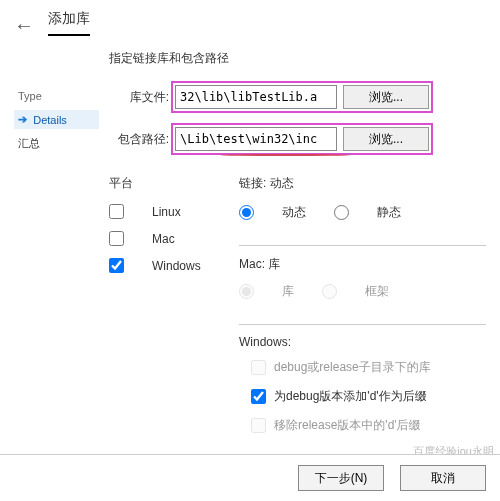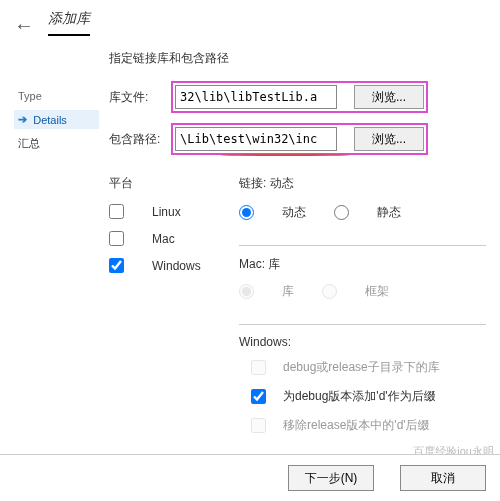--- a/index.html
+++ b/index.html
@@ -1,47 +1,47 @@
 <!DOCTYPE html>
 <html><head>
 <meta charset="utf-8">
 <style>
 * { box-sizing: border-box; margin: 0; padding: 0; }
 body { font-family: "Microsoft YaHei", sans-serif; font-size: 12px; color: #333; background: #fff; width: 500px; height: 501px; position: relative; overflow: hidden; }
 .header { display: flex; align-items: center; padding: 10px 14px 6px; }
 .back-btn { font-size: 20px; color: #555; cursor: pointer; margin-right: 14px; }
-.title { font-size: 14px; padding-bottom: 6px; border-bottom: 2px solid #000; font-style: italic; }
+.title { font-size: 14px; padding-bottom: 6px; border-bottom: 2px solid #000; }
 .content { display: flex; padding: 8px 14px 0; }
 .sidebar { width: 85px; padding-top: 40px; font-size: 11px; }
 .sb-label { color: #666; margin-bottom: 8px; padding-left: 4px; }
 .sb-item { padding: 3px 4px; margin-bottom: 4px; }
 .sb-active { background: #e7f1fb; color: #0a5aa8; display: flex; align-items: center; gap: 6px; }
 .sb-active .arrow { color: #1a7ed6; font-weight: bold; }
 .main { flex: 1; padding-left: 10px; }
 .section-title { color: #1a7ed6; font-size: 14px; margin: 14px 0 14px; }
 .hint { font-size: 12px; margin-bottom: 14px; }
 .row { display: flex; align-items: center; margin-bottom: 10px; }
-.row-label { width: 60px; text-align: left; margin-right: 2px; font-size: 12px; }
+.row-label { width: 60px; text-align: right; margin-right: 2px; font-size: 12px; }
 .row-box { display: flex; border: 2px solid #d94fd0; padding: 2px; }
 .row input[type=text] { height: 24px; width: 162px; border: 1px solid #888; padding: 0 4px; font-family: monospace; font-size: 12px; }
-.row button.browse { height: 24px; width: 70px; margin-left: 17px; background: #efefef; border: 1px solid #999; cursor: pointer; font-size: 12px; }
+.row button.browse { height: 24px; width: 86px; margin-left: 6px; background: #efefef; border: 1px solid #999; cursor: pointer; font-size: 12px; }
 .underline-mark { position: absolute; width: 130px; height: 2px; background: #d2465c; top: 154px; left: 220px; border-radius: 50%; }
 .twocol { display: flex; margin-top: 20px; }
 .col { flex: 1; font-size: 12px; }
 .col h4 { font-weight: normal; margin-bottom: 12px; }
 .chk, .rad { display: flex; align-items: center; margin-bottom: 12px; gap: 28px; }
 .chk input, .rad input { width: 15px; height: 15px; }
 .disabled { color: #999; }
 .disabled input { opacity: 0.55; }
 .sep { border: none; border-top: 1px solid #ccc; margin: 6px 0 10px; }
 .subh { margin-bottom: 10px; }
 .rad-row { display: flex; gap: 28px; margin-bottom: 12px; }
-.win-opts .chk { margin-left: 12px; gap: 17px; }
+.win-opts .chk { margin-left: 12px; gap: 8px; }
 .win-opts .chk.disabled { color: #999; }
-.footer { position: absolute; right: 0; bottom: 0; width: 100%; border-top: 1px solid #ccc; padding: 10px 14px; display: flex; justify-content: flex-end; gap: 26px; background: #fff; }
+.footer { position: absolute; right: 0; bottom: 0; width: 100%; border-top: 1px solid #ccc; padding: 10px 14px; display: flex; justify-content: flex-end; gap: 16px; background: #fff; }
 .footer button { height: 26px; min-width: 86px; border: 1px solid #888; background: #f3f3f3; cursor: pointer; font-size: 12px; }
 .watermark { position: absolute; right: 6px; bottom: 42px; color: #bbb; font-size: 11px; }
 </style>
 </head>
 <body>
 
 <div class="header">
   <span class="back-btn">←</span>
   <span class="title">添加库</span>
 </div>

